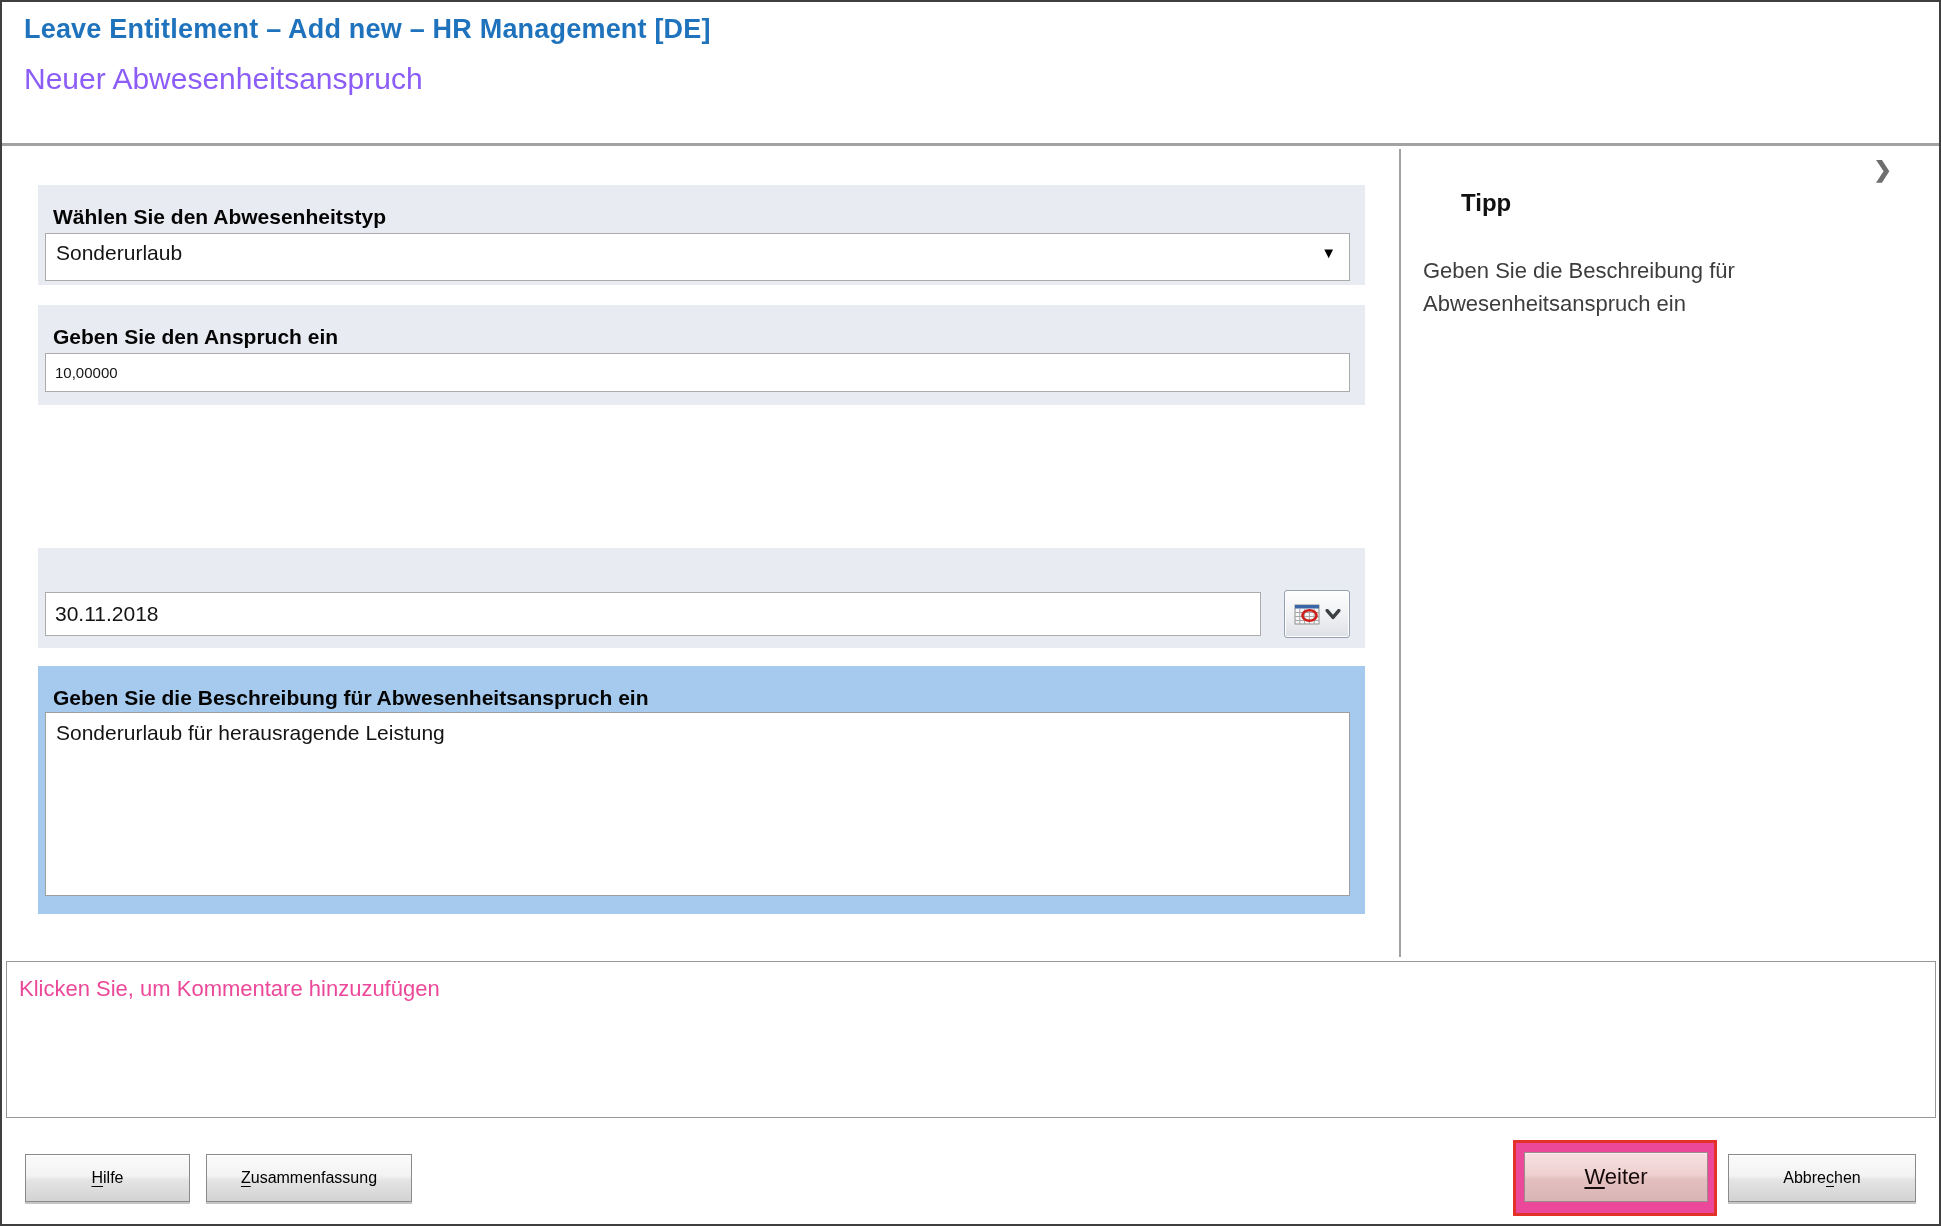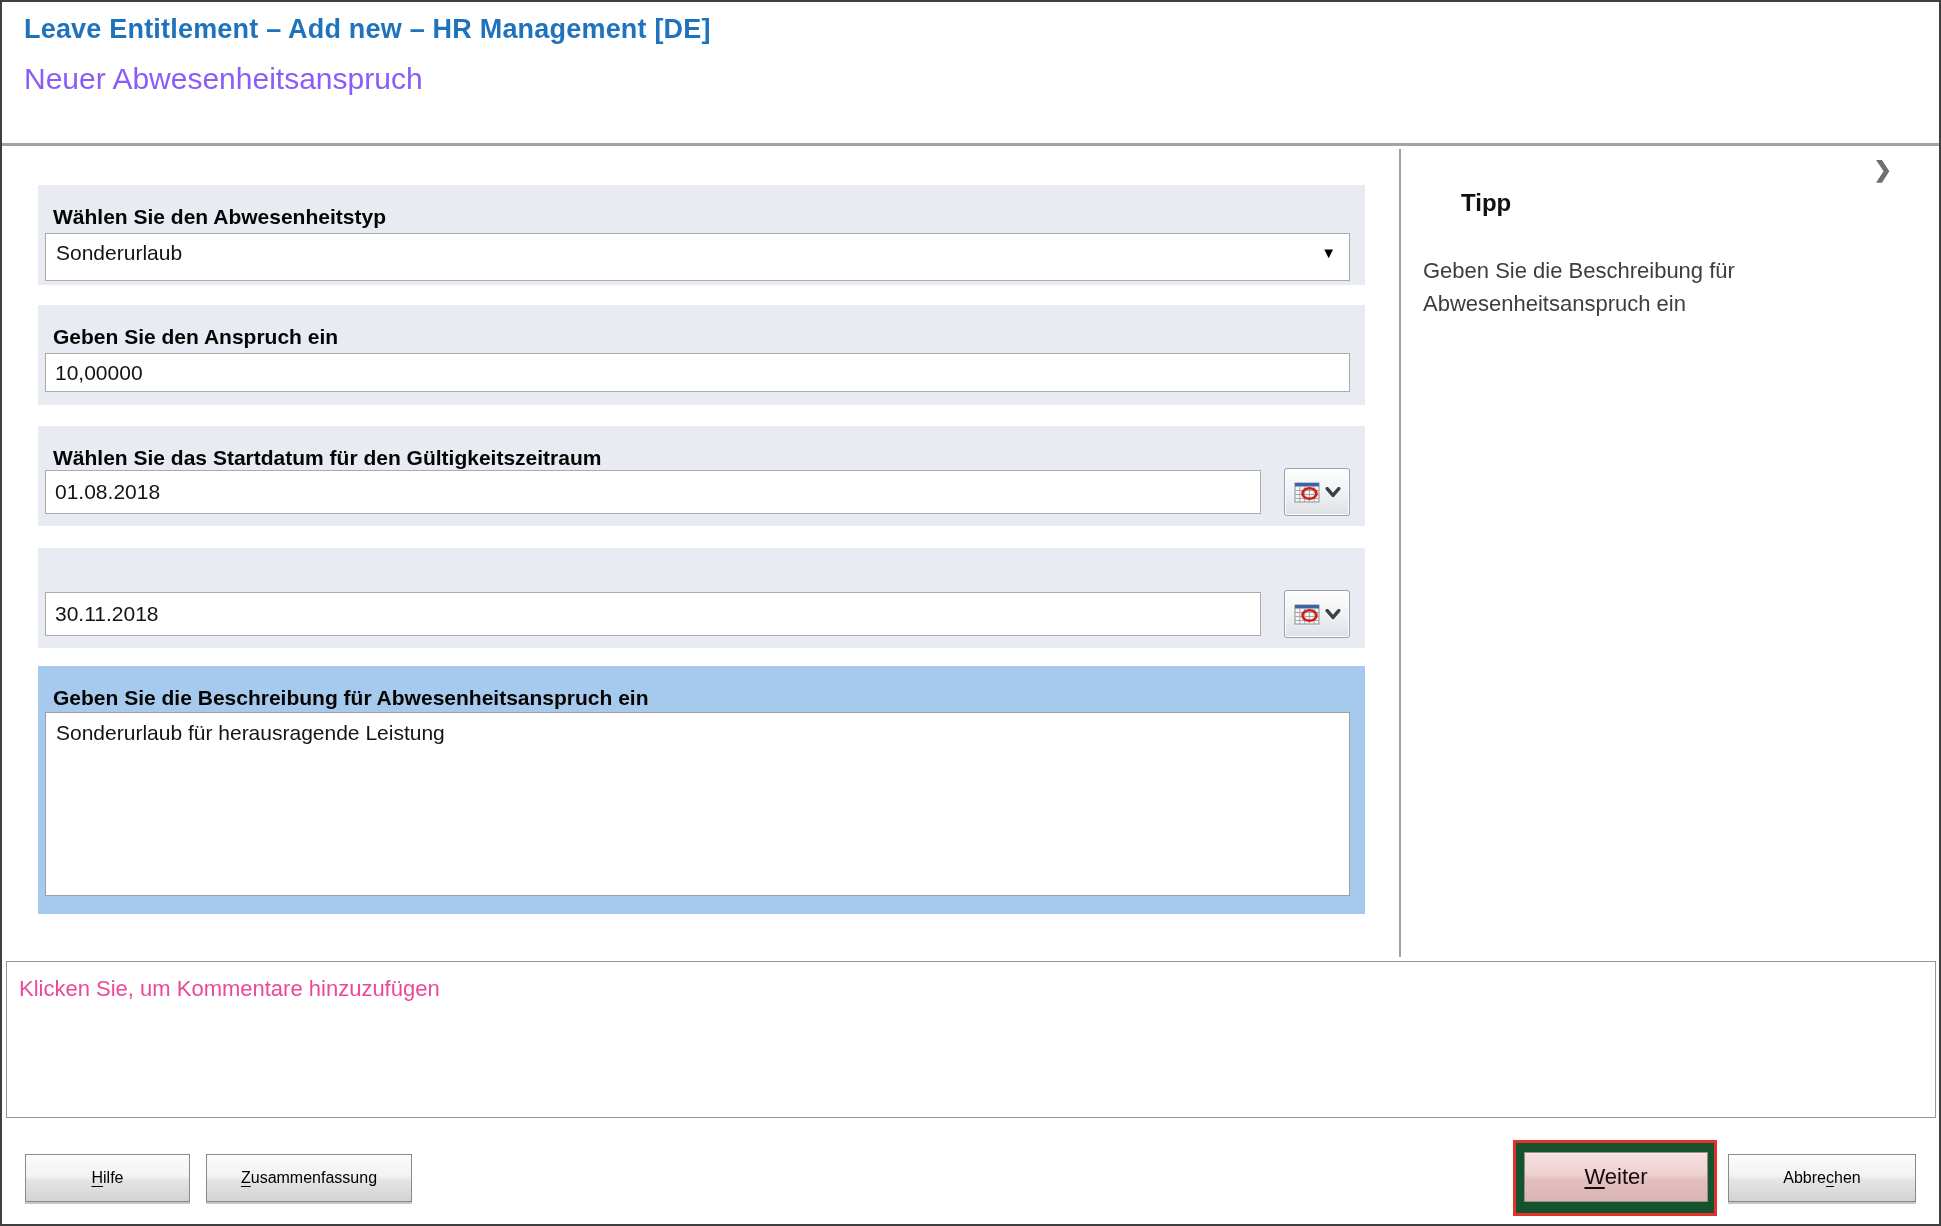--- a/index.html
+++ b/index.html
@@ -78,21 +78,21 @@
     font-size:21px; color:#141414;
   }
   .select-arrow {
     position:absolute; right:13px; top:0; line-height:37px;
     font-size:15px; color:#000000;
   }
 
   .text-input {
     position:absolute; left:7px; right:15px; top:48px; height:39px;
     background:#ffffff; border:1px solid #ababab;
-    font-family:inherit; font-size:21px; color:#141414;
+    font-family:inherit; font-size:15px; color:#141414;
     padding:0 9px; outline:none;
   }
 
   .date-input {
     position:absolute; left:7px; top:44px; width:1216px; height:44px;
     background:#ffffff; border:1px solid #ababab;
     font-family:inherit; font-size:21px; color:#141414;
     padding:0 9px; outline:none;
   }
   .cal-btn {
@@ -130,21 +130,21 @@
     border:1px solid #8a8a8a;
     box-shadow:0 2px 0 #c6c6c6, inset 0 1px 0 #ffffff;
     cursor:pointer;
   }
   .btn-help    { left:23px;  width:165px; }
   .btn-summary { left:204px; width:206px; }
   .btn-cancel  { left:1726px; width:188px; }
 
   .next-annotation {
     position:absolute; left:1511px; top:1138px; width:204px; height:76px;
-    border:3px solid #e23229; background:#14532d;
+    border:3px solid #e23229; background:#ec4899;
   }
   .btn-next {
     position:absolute; left:8px; top:9px; width:184px; height:50px;
     font-family:inherit; font-size:22px; color:#140a0a;
     background:linear-gradient(180deg,#f7e0e0 0%,#efd0d0 45%,#e4bfbf 55%,#d9b4b4 100%);
     border:1px solid #9b8b8d;
     box-shadow:inset 0 1px 0 #fcecec;
     cursor:pointer;
   }
 
@@ -166,35 +166,20 @@
       <span class="select-value">Sonderurlaub</span>
       <span class="select-arrow">▼</span>
     </div>
   </div>
 
   <div class="group g2">
     <div class="field-label">Geben Sie den Anspruch ein</div>
     <input class="text-input" type="text" value="10,00000" style="">
   </div>
 
-  <div class="group g3">
-    <div class="field-label">Wählen Sie das Startdatum für den Gültigkeitszeitraum</div>
-    <input class="date-input" type="text" value="01.08.2018" style="">
-    <button class="cal-btn">
-      <svg width="27" height="24" viewBox="0 0 27 24">
-        <rect x="1" y="3" width="24" height="19" fill="#f7f7f7" stroke="#8f8f8f" stroke-width="1"></rect>
-        <rect x="1" y="3" width="24" height="3.5" fill="#3a66a8"></rect>
-        <path d="M5.8 6.5 V22 M10.6 6.5 V22 M15.4 6.5 V22 M20.2 6.5 V22 M1 10.5 H25 M1 14.5 H25 M1 18.5 H25" stroke="#a6a6a6" stroke-width="1" fill="none"></path>
-        <ellipse cx="15.5" cy="13.5" rx="7" ry="5.3" fill="none" stroke="#cf1e1a" stroke-width="2.6"></ellipse>
-      </svg>
-      <svg width="16" height="11" viewBox="0 0 16 11">
-        <path d="M2.2 1.6 L8 8.4 L13.8 1.6" fill="none" stroke="#3d4043" stroke-width="3.4" stroke-linecap="round" stroke-linejoin="round"></path>
-      </svg>
-    </button>
-  </div>
 
   <div class="group g4">
     <input class="date-input" type="text" value="30.11.2018" style="">
     <button class="cal-btn">
       <svg width="27" height="24" viewBox="0 0 27 24">
         <rect x="1" y="3" width="24" height="19" fill="#f7f7f7" stroke="#8f8f8f" stroke-width="1"></rect>
         <rect x="1" y="3" width="24" height="3.5" fill="#3a66a8"></rect>
         <path d="M5.8 6.5 V22 M10.6 6.5 V22 M15.4 6.5 V22 M20.2 6.5 V22 M1 10.5 H25 M1 14.5 H25 M1 18.5 H25" stroke="#a6a6a6" stroke-width="1" fill="none"></path>
         <ellipse cx="15.5" cy="13.5" rx="7" ry="5.3" fill="none" stroke="#cf1e1a" stroke-width="2.6"></ellipse>
       </svg>

